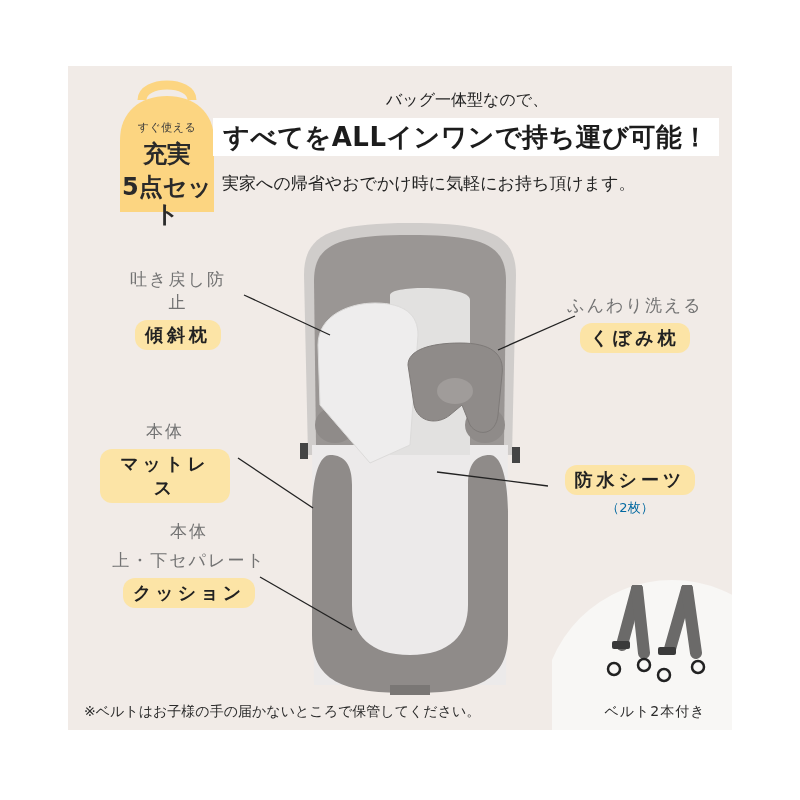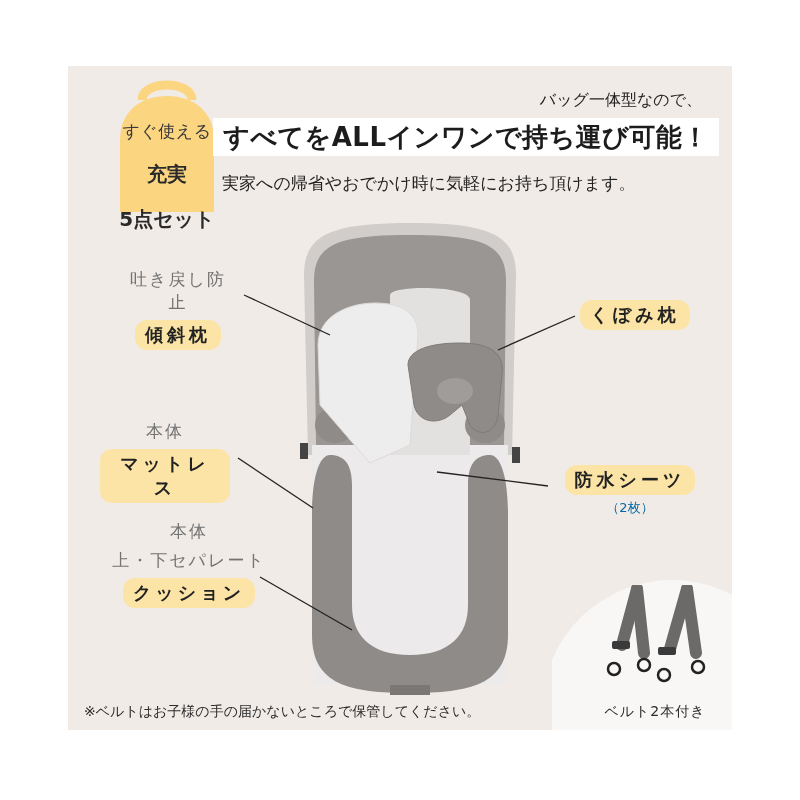--- a/index.html
+++ b/index.html
@@ -10,25 +10,25 @@
       position: absolute; left: 68px; top: 66px; width: 664px; height: 664px;
       background: #f1ebe7;
     }
     .belt-clip { position: absolute; left: 552px; top: 560px; width: 180px; height: 170px; overflow: hidden; }
     .belt-clip .circle { position: absolute; left: 0; top: 0; width: 240px; height: 240px; border-radius: 50%; background: #f8f7f5; }
 
     
     .badge { position: absolute; left: 112px; top: 72px; width: 110px; height: 140px; }
     .badge svg { position: absolute; left: 0; top: 0; }
     .badge-text { position: absolute; left: 0; top: 48px; width: 110px; text-align: center; }
-    .badge-sub { font-size: 17px; color: #3a3a3a; display: block; letter-spacing: 0.5px; }
-    .badge-main { font-size: 20px; font-weight: bold; color: #2a2a2a; display: block; line-height: 27px; margin-top: 18px; }
+    .badge-sub { font-size: 11px; color: #3a3a3a; display: block; letter-spacing: 0.5px; }
+    .badge-main { font-size: 24px; font-weight: bold; color: #2a2a2a; display: block; line-height: 27px; margin-top: 6px; }
 
     
-    .headline-top { position: absolute; left: 232px; top: 90px; width: 470px; text-align: right; font-size: 16px; color: #222; }
+    .headline-top { position: absolute; left: 232px; top: 90px; width: 470px; text-align: center; font-size: 16px; color: #222; }
     .headline-box {
       position: absolute; left: 213px; top: 118px; width: 506px; height: 38px;
       background: #ffffff; text-align: center; font-size: 26px; font-weight: bold; line-height: 38px; color: #1c1c1c;
       letter-spacing: 0.5px;
     }
     .headline-sub { position: absolute; left: 222px; top: 172px; width: 510px; text-align: left; font-size: 17px; color: #222; }
 
     
     .label-group { position: absolute; text-align: center; }
     .label-caption { font-size: 17px; color: #737373; letter-spacing: 2px; display: block; font-family: Liberation Mono, monospace; }
@@ -104,20 +104,21 @@
   <line x1="548" y1="486" x2="437" y2="472" stroke="#222" stroke-width="1.3"></line>
   <line x1="260" y1="577" x2="352" y2="630" stroke="#222" stroke-width="1.3"></line>
 </svg>
 
 <div class="label-group" style="left:126px; top:268px; width:104px;">
   <span class="label-caption">吐き戻し防止</span>
   <span class="label-tag">傾斜枕</span>
 </div>
 
 <div class="label-group" style="left:560px; top:294px; width:150px;">
+  <span class="label-caption">ふんわり洗える</span>
   <span class="label-tag">くぼみ枕</span>
 </div>
 
 <div class="label-group" style="left:100px; top:420px; width:130px;">
   <span class="label-caption">本体</span>
   <span class="label-tag">マットレス</span>
 </div>
 
 <div class="label-group" style="left:560px; top:465px; width:140px;">
   <span class="label-tag" style="margin-top:0;">防水シーツ</span>

